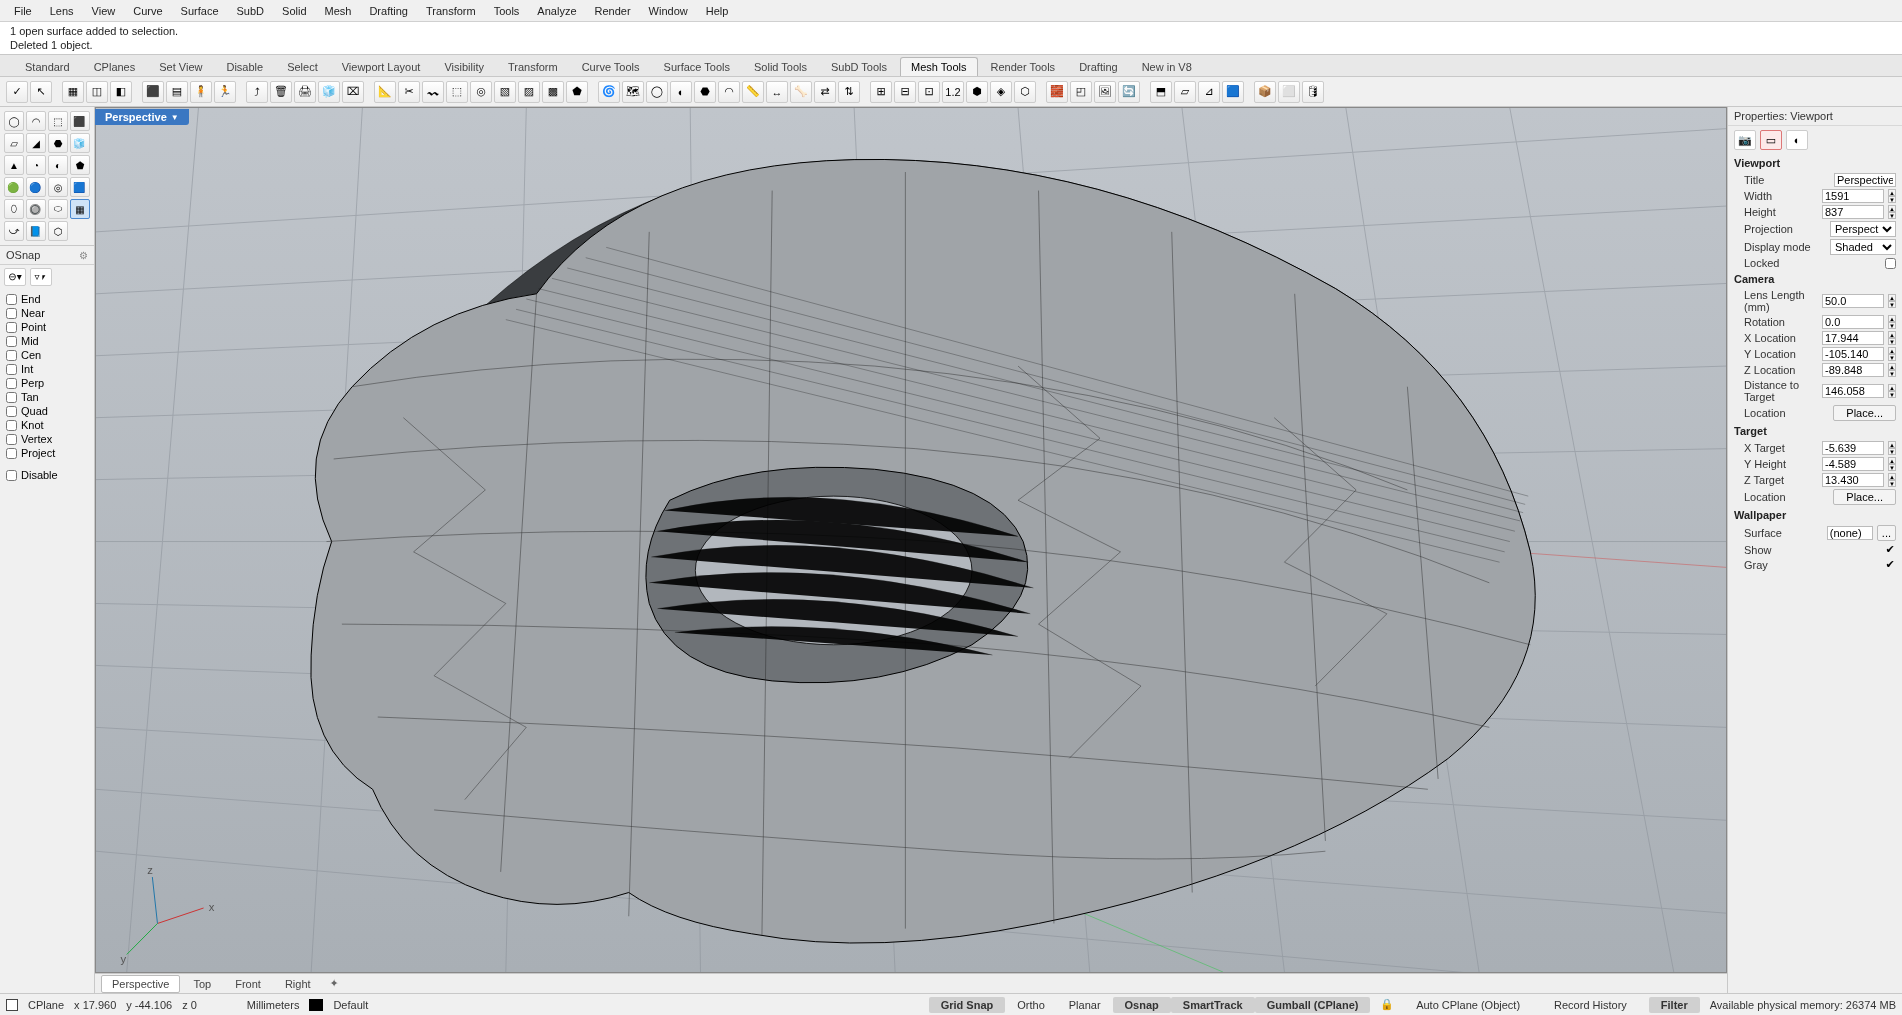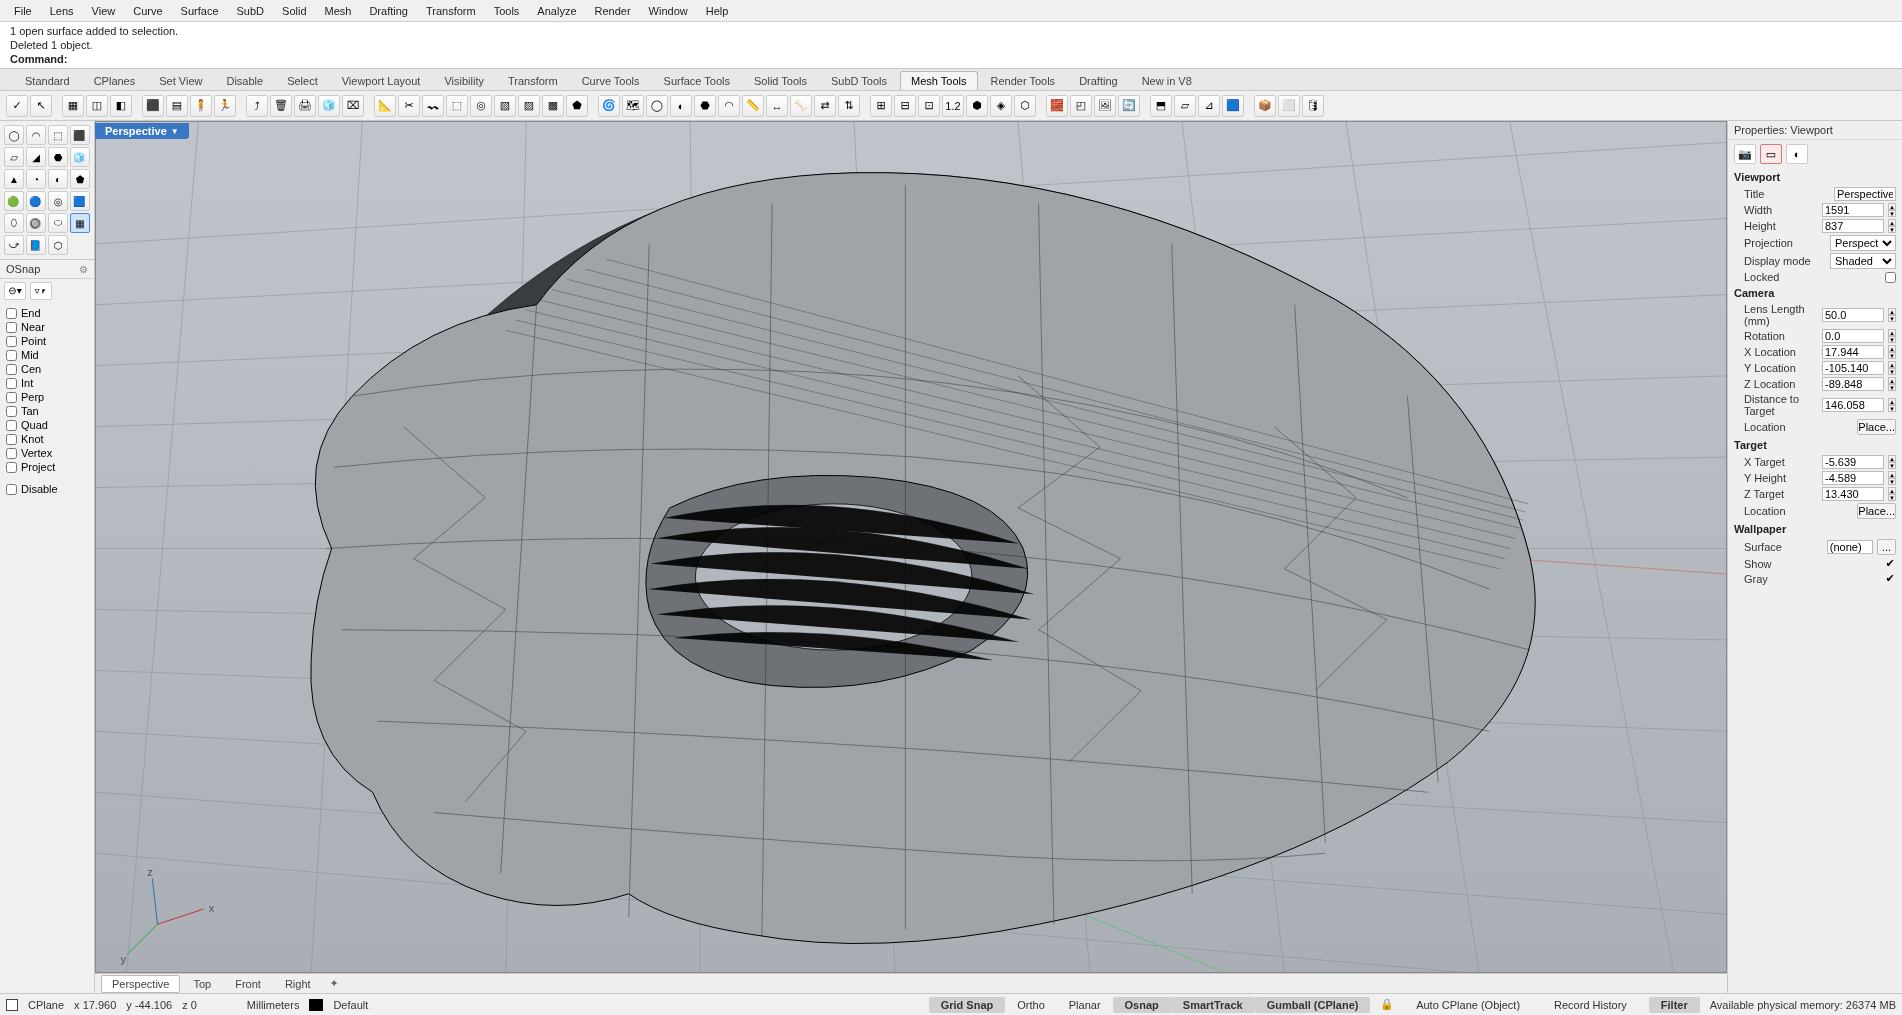--- a/index.html
+++ b/index.html
@@ -56,21 +56,21 @@
 .rp-icons { padding:4px 6px; display:flex; gap:4px; }
 .rp-icons .ri { width:22px; height:20px; border:1px solid #ccc; background:#fff; border-radius:2px; display:flex; align-items:center; justify-content:center; }
 .rp-icons .ri.sel { background:#fdeaea; border-color:#d77; }
 .rp-section-h { padding:3px 6px; font-weight:bold; color:#222; }
 .rp-row { display:flex; align-items:center; padding:1px 6px 1px 16px; gap:4px; }
 .rp-row .lbl { flex:1; color:#333; }
 .rp-row input[type=text] { width:62px; font-size:11px; padding:0 2px; background:#fff; border:1px solid #bbb; }
 .rp-row select { width:66px; font-size:11px; background:#fff; border:1px solid #bbb; }
 .rp-row .spin { width:8px; display:flex; flex-direction:column; }
 .rp-row .spin b{ height:7px; font-size:6px; line-height:6px; text-align:center; border:1px solid #bbb; background:#f4f4f4; }
-.rp-row .btn { padding:1px 0; border:1px solid #bbb; background:#f4f4f4; border-radius:2px; }
+.rp-row .btn { padding:1px 12px; border:1px solid #bbb; background:#f4f4f4; border-radius:2px; }
 .rp-row .chk { width:11px; height:11px; }
 .rp-row .chkc { width:12px; text-align:center; }
 
 
 .statusbar { height:22px; background:#f0f0f0; border-top:1px solid #c8c8c8; display:flex; align-items:center; padding:0 6px; gap:10px; font-size:11px; color:#333;}
 .statusbar .sq { width:12px; height:12px; border:1px solid #444; background:#fff; }
 .statusbar .swatch { width:14px; height:12px; background:#000; }
 .statusbar .seg { padding:2px 12px; }
 .statusbar .seg.on { background:#d0d0d0; font-weight:bold; border-radius:2px; }
 .statusbar .lock { color:#999; }
@@ -96,21 +96,20 @@
     <span>Tools</span>
     <span>Analyze</span>
     <span>Render</span>
     <span>Window</span>
     <span>Help</span>
   </div>
 
 <div class="cmdhist">
   <div>1 open surface added to selection.</div>
   <div>Deleted 1 object.</div>
-  <div class="bold">Command:</div>
 </div>
 
 <div class="tabstrip">
     <div class="tab">Standard</div>
     <div class="tab">CPlanes</div>
     <div class="tab">Set View</div>
     <div class="tab">Disable</div>
     <div class="tab">Select</div>
     <div class="tab">Viewport Layout</div>
     <div class="tab">Visibility</div>

